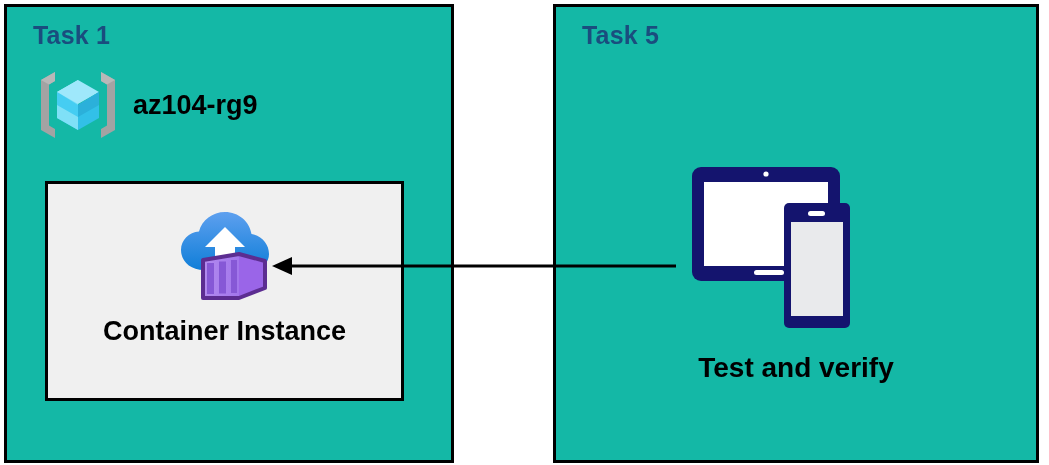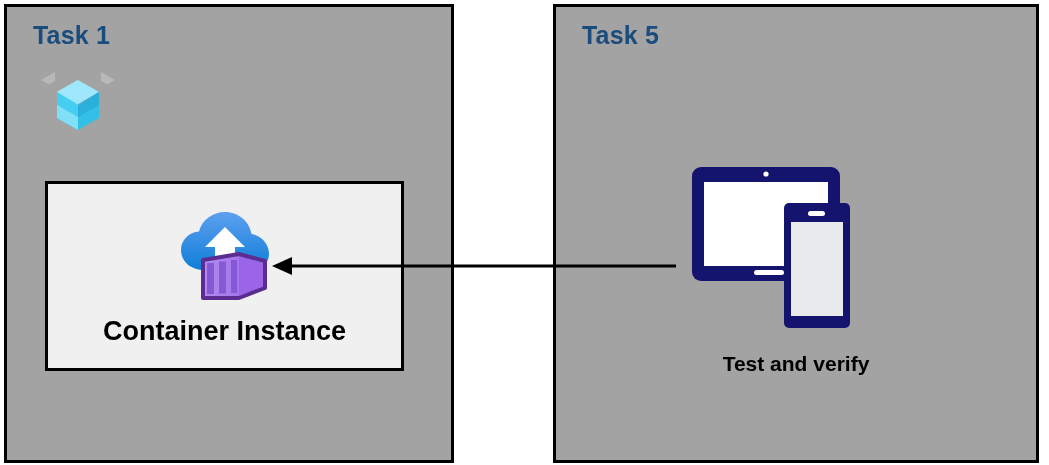--- a/index.html
+++ b/index.html
@@ -19,21 +19,21 @@
     position: absolute;
     left: 0; top: 0;
     width: 1049px;
     height: 465px;
   }
 
   
   .panel {
     position: absolute;
     border: 3px solid #000000;
-    background: #a3a3a3;
+    background: #14b8a6;
     box-sizing: border-box;
   }
   #panel-task1 {
     left: 4px;
     top: 4px;
     width: 450px;
     height: 459px;
   }
   #panel-task2 {
     left: 553px;
@@ -73,21 +73,21 @@
     color: #000000;
     white-space: nowrap;
   }
 
   
   #container-instance-box {
     position: absolute;
     left: 38px;
     top: 174px;
     width: 359px;
-    height: 190px;
+    height: 220px;
     background: #f0f0f0;
     border: 3px solid #000000;
     box-sizing: border-box;
   }
   #container-instance-icon {
     position: absolute;
     left: 50%;
     transform: translateX(-50%);
     top: 24px;
     width: 96px;
@@ -114,21 +114,21 @@
     width: 186px;
     height: 169px;
     display: block;
   }
   #test-verify-label {
     position: absolute;
     left: 553px;
     top: 352px;
     width: 486px;
     text-align: center;
-    font-size: 21px;
+    font-size: 28px;
     font-weight: bold;
     color: #000000;
     white-space: nowrap;
   }
 
   
   #connector-arrow {
     position: absolute;
     left: 270px;
     top: 248px;
@@ -160,20 +160,21 @@
 
         <path d="M20 25 L41 37 L41 38.5 L20 26.5 Z" fill="#6fdcf7"></path>
         <path d="M20 25 L20 51 L41 63 L41 38 Z" fill="#45cdf2"></path>
 
         <path d="M20 38 L41 50 L41 63 L20 51 Z" fill="#7fe0f7"></path>
 
         <path d="M62 25 L62 51 L41 63 L41 38 Z" fill="#32c0e8"></path>
         <path d="M62 25 L62 38 L41 50 L41 38 Z" fill="#2bb0da"></path>
       </svg>
 
+      <div id="resource-group-label">az104-rg9</div>
     </div>
 
     <div id="container-instance-box">
       <svg id="container-instance-icon" viewBox="0 0 96 92">
         <defs>
           <linearGradient id="cloudGrad" x1="0" y1="0" x2="0" y2="1">
             <stop offset="0%" stop-color="#5ea0ef"></stop>
             <stop offset="100%" stop-color="#0f7ed8"></stop>
           </linearGradient>
           <linearGradient id="boxGrad" x1="0" y1="0" x2="1" y2="0">

